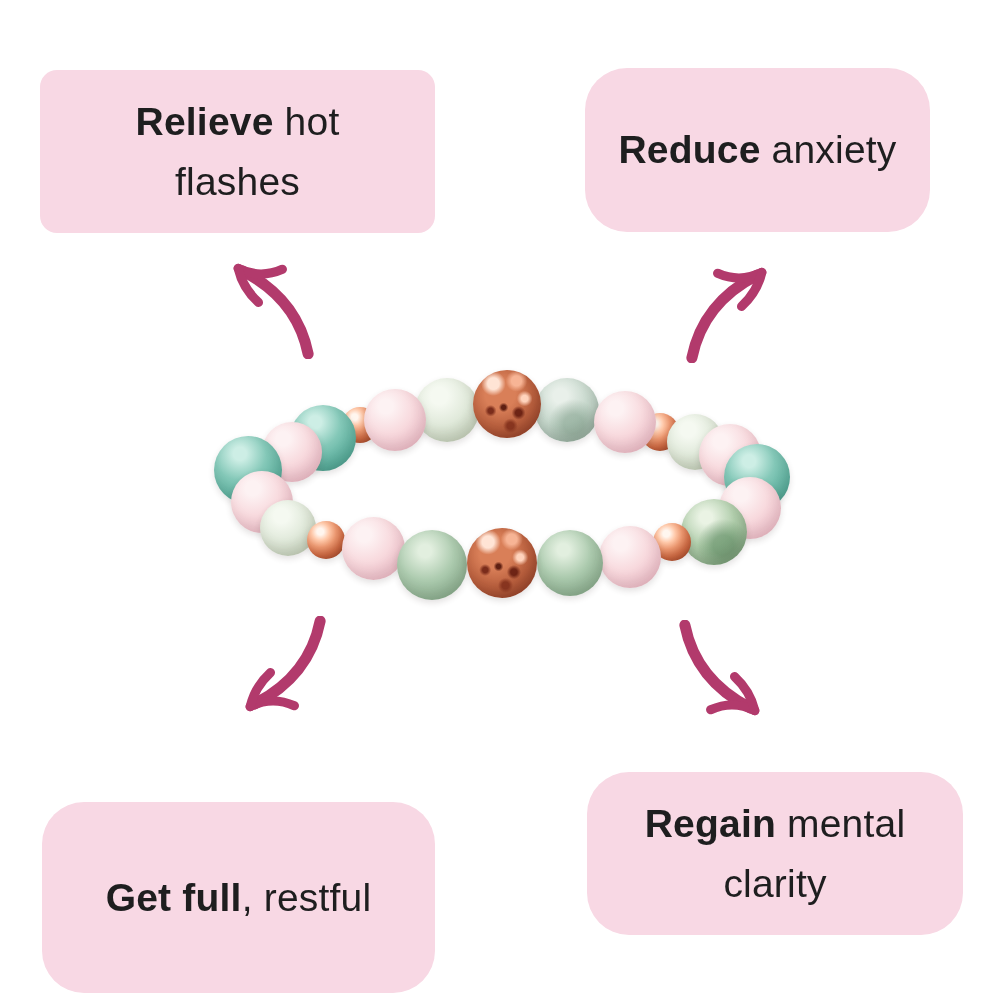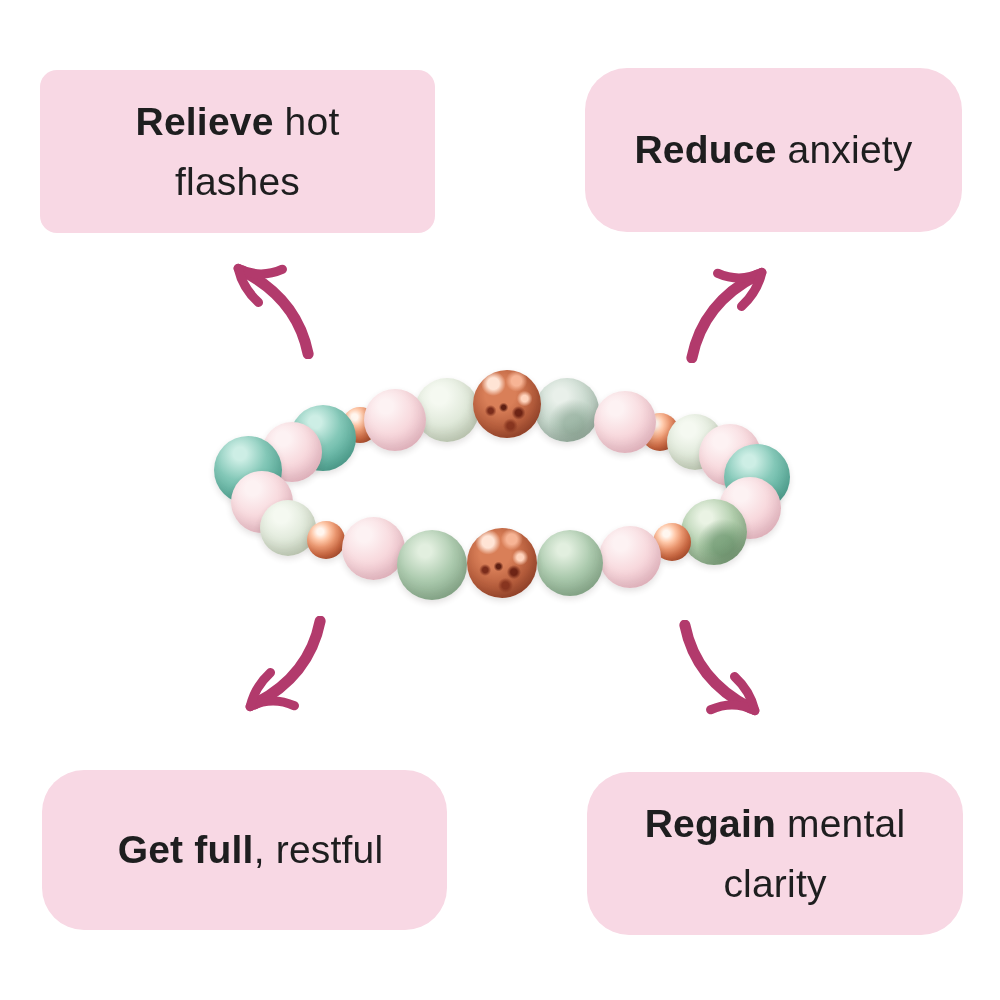--- a/index.html
+++ b/index.html
@@ -19,22 +19,22 @@
     text-align:center;
   }
   .card-text{
     color:var(--text);
     font-size:39px;
     line-height:1.52;
     letter-spacing:.2px;
   }
   .card-text .b{font-weight:700;}
   .card-tl{left:40px;top:70px;width:395px;height:163px;border-radius:17px;}
-  .card-tr{left:585px;top:68px;width:377px;height:164px;}
-  .card-bl{left:42px;top:770px;width:393px;height:160px;padding-left:12px;}
+  .card-tr{left:585px;top:68px;width:345px;height:164px;}
+  .card-bl{left:42px;top:802px;width:393px;height:191px;}
   .card-br{left:587px;top:772px;width:376px;height:163px;}
 
   .arrow{position:absolute;color:var(--arrow);}
   .arrow-tl{left:229px;top:255px;}
   .arrow-tr{left:679px;top:259px;transform:scaleX(-1);}
   .arrow-bl{left:241px;top:616px;transform:scaleY(-1);}
   .arrow-br{left:672px;top:620px;transform:scale(-1,-1);}
 
   .bracelet{position:absolute;left:0;top:0;width:1000px;height:1000px;}
   .bead{position:absolute;border-radius:50%;box-shadow:0 3px 6px rgba(60,40,40,.14), inset -4px -7px 12px rgba(60,30,30,.10);}

